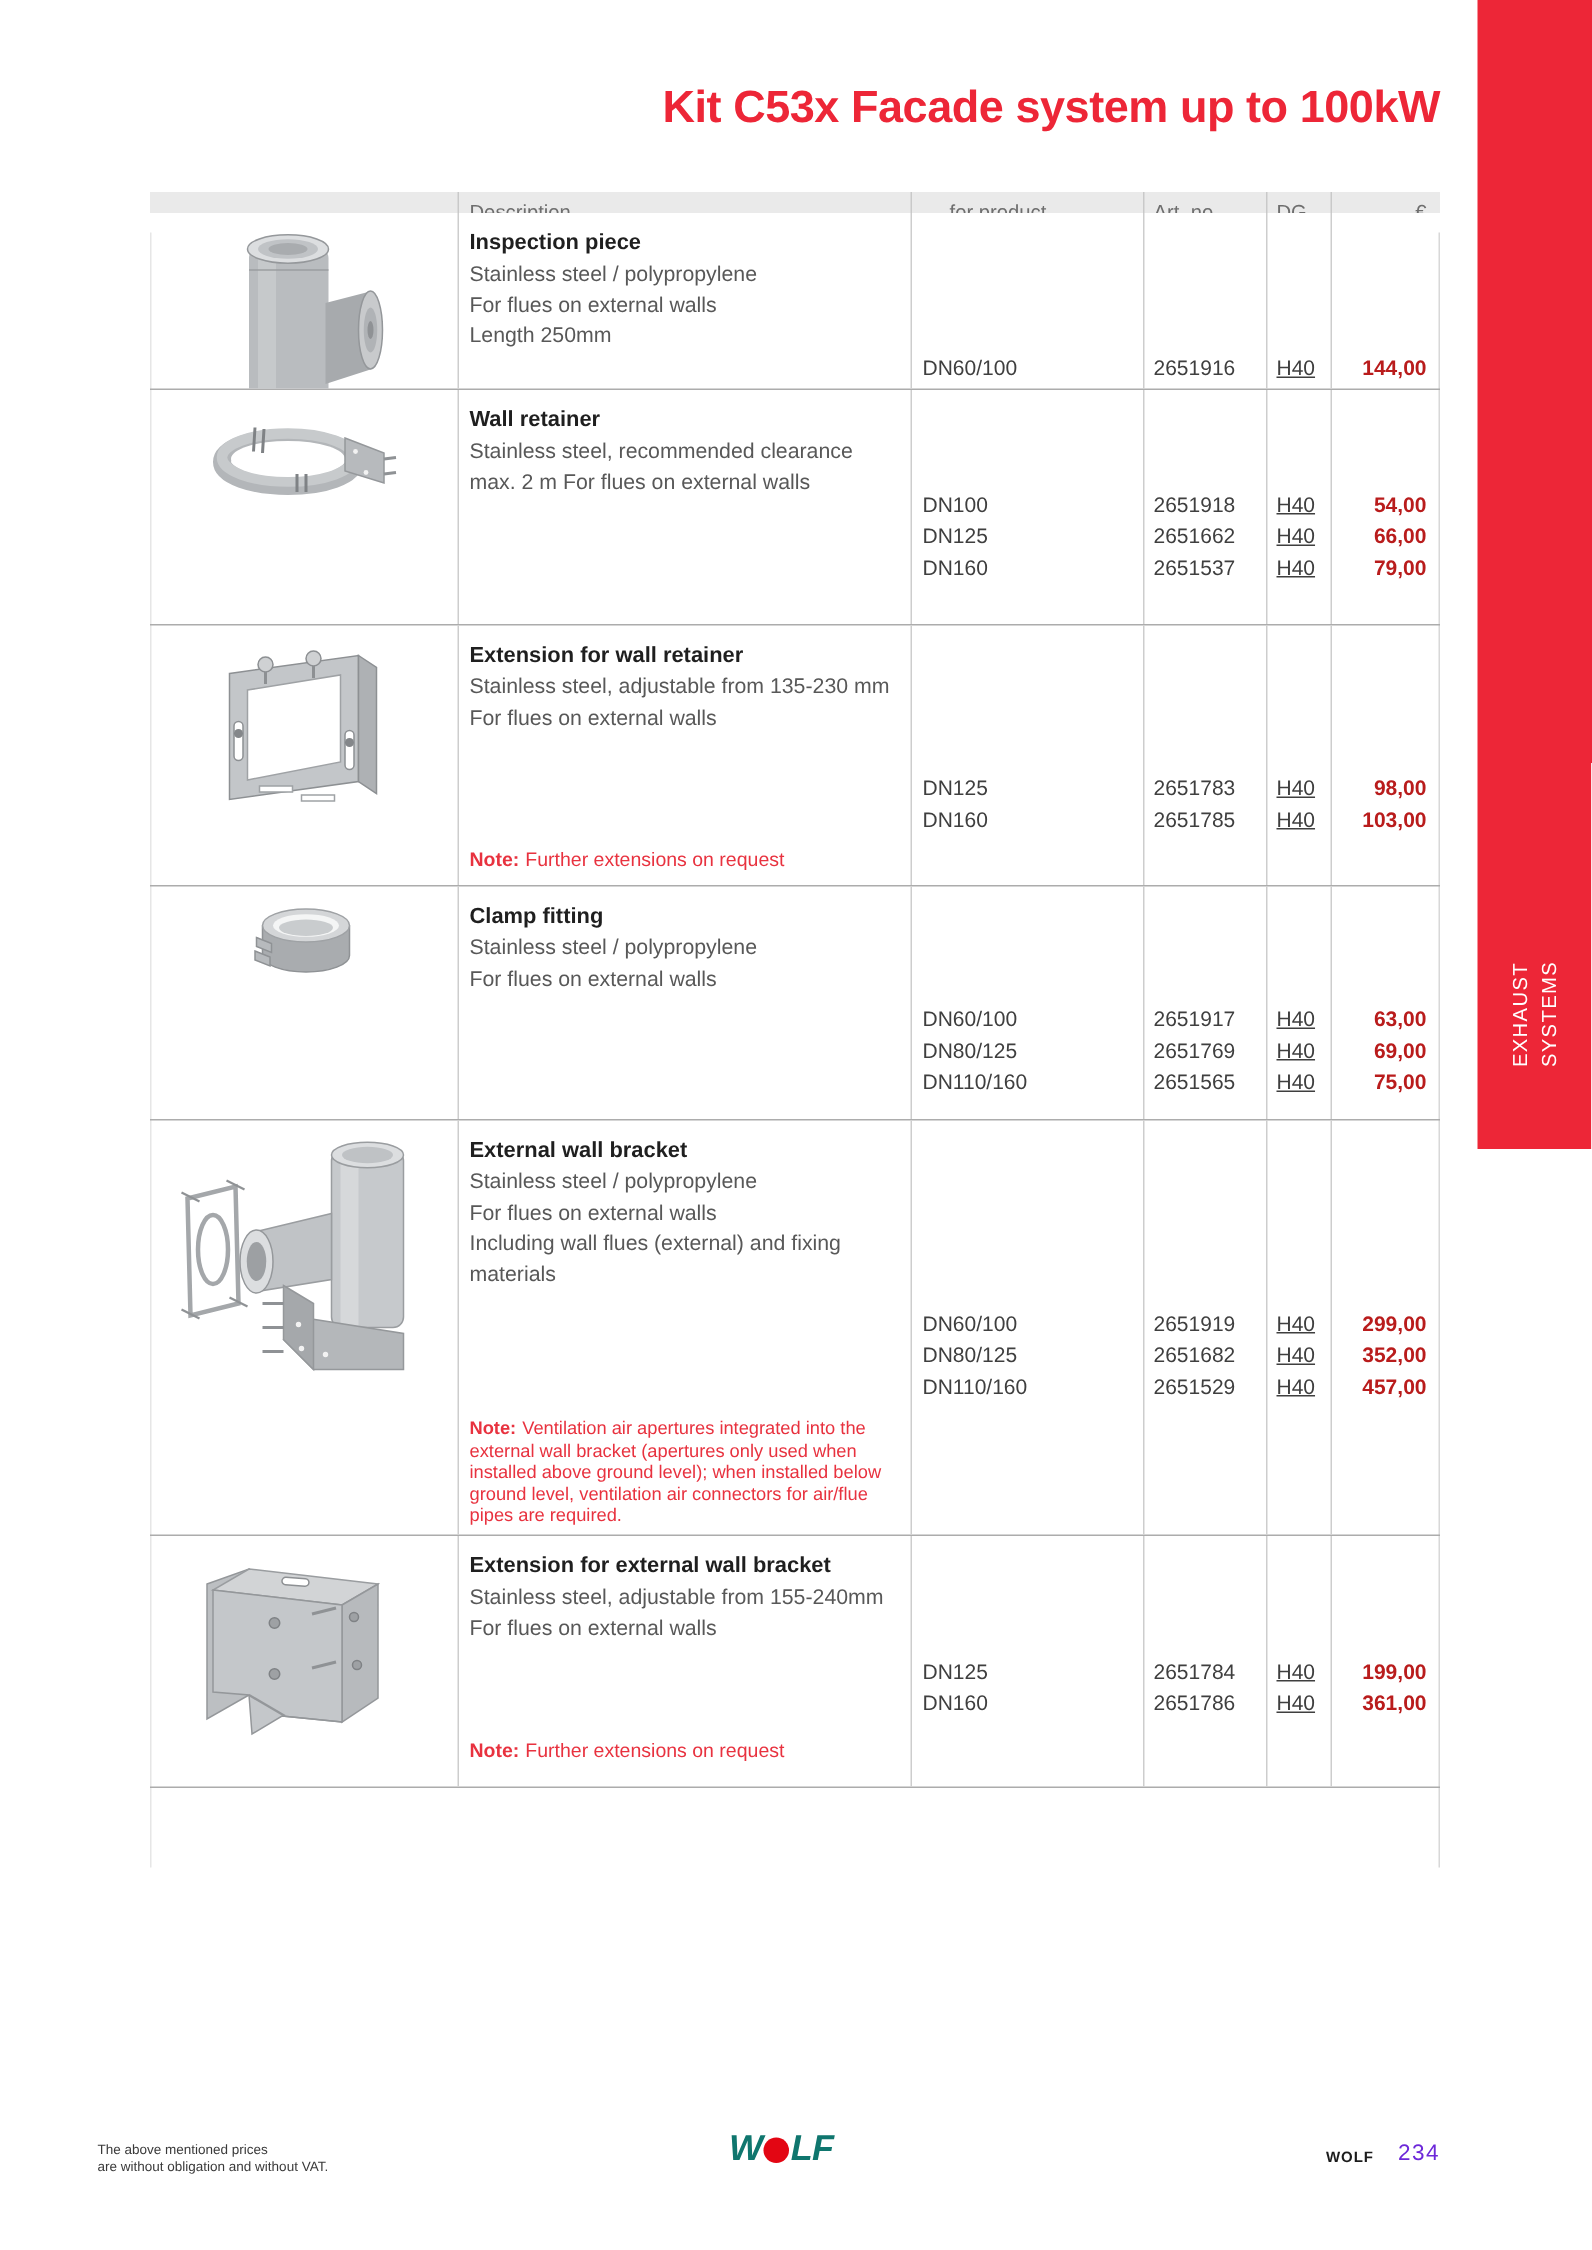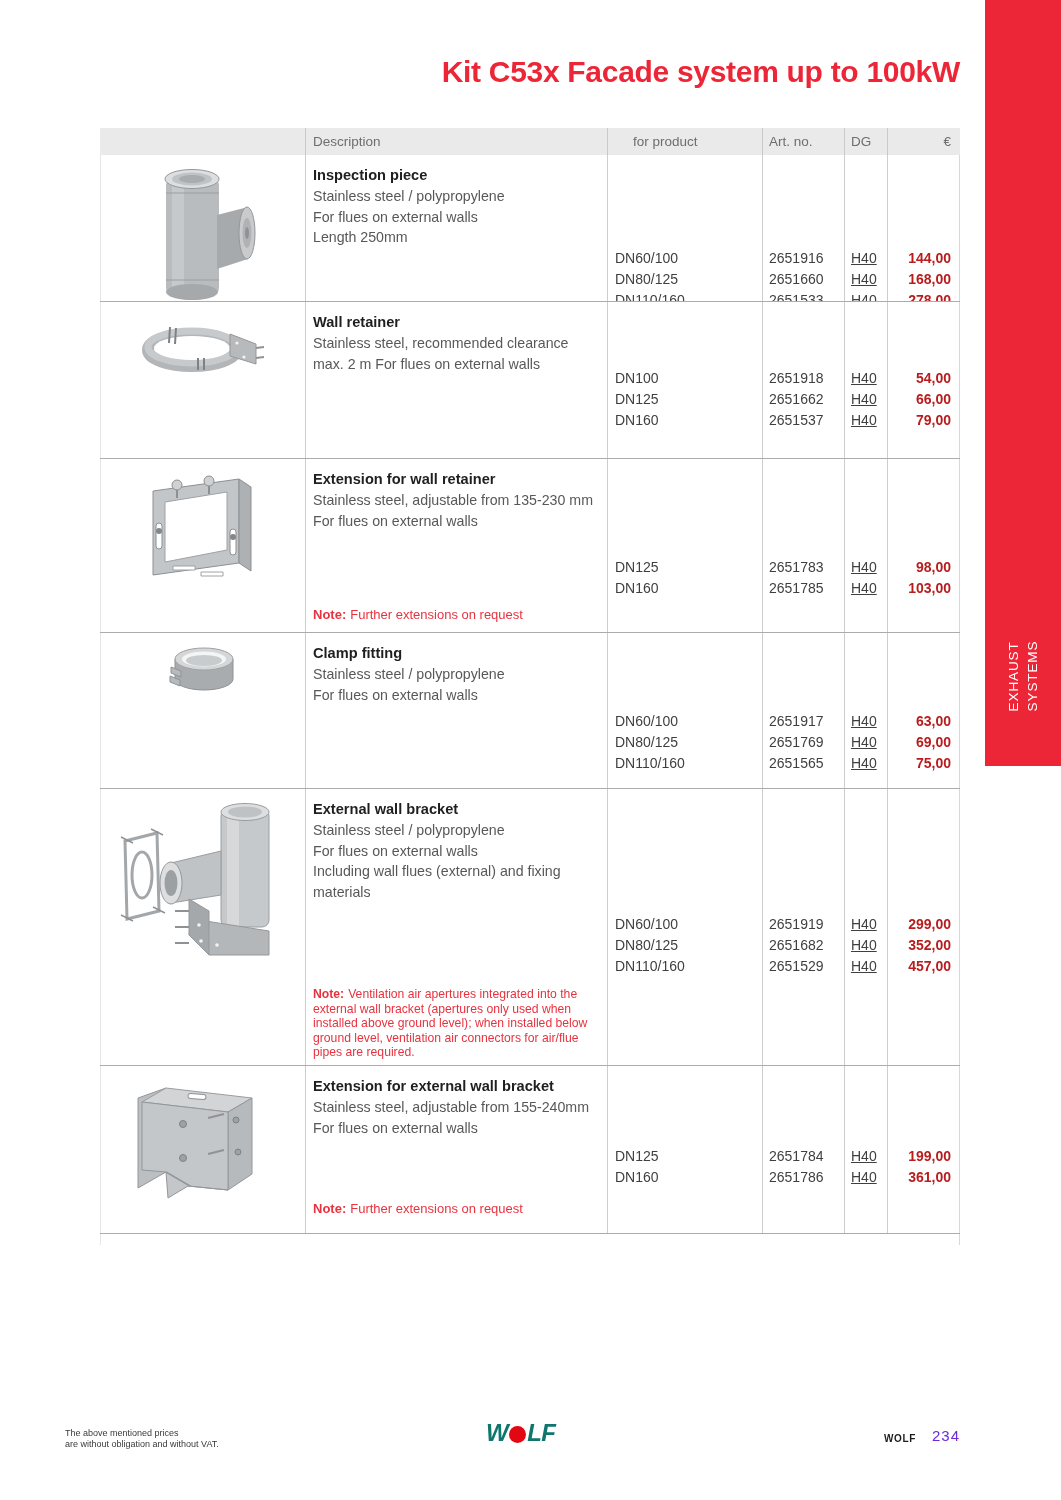--- a/index.html
+++ b/index.html
@@ -11,32 +11,32 @@
   .sidebar-label{position:absolute;top:676px;left:38px;transform:translate(-50%,-50%) rotate(-90deg);
         color:#ffffff;font-size:13.5px;font-weight:500;letter-spacing:0.9px;line-height:19px;
         white-space:nowrap;text-align:left;}
 
   
   .page-title{position:absolute;top:55px;right:101px;color:#ED2637;font-size:30px;font-weight:700;
         letter-spacing:-0.3px;white-space:nowrap;}
 
   
   .price-table{position:absolute;left:100px;top:128px;width:860px;}
-  .thead{display:grid;grid-template-columns:205px 302px 155px 82px 43px 73px;height:27px;background:#EAEAEA;}
+  .thead{display:grid;grid-template-columns:205px 302px 155px 82px 43px 73px;height:14px;background:#EAEAEA;}
   .hcell{box-sizing:border-box;font-size:13.5px;color:#6E6E6E;line-height:27px;overflow:hidden;}
   .hcell+.hcell{border-left:1px solid #C9C9C9;}
   .h-desc{padding-left:7px;}
   .h-for{padding-left:25px;}
   .h-art{padding-left:6px;}
   .h-dg{padding-left:6px;}
   .h-eur{text-align:right;padding-right:9px;}
 
   .row{position:relative;display:grid;grid-template-columns:205px 302px 155px 82px 43px 73px;
        border-bottom:1px solid #ACACAC;box-sizing:border-box;}
-  .r0{height:147px}.r1{height:157px}.r2{height:174px}.r3{height:156px}.r4{height:277px}.r5{height:168px}
+  .r0{height:118px}.r1{height:157px}.r2{height:174px}.r3{height:156px}.r4{height:277px}.r5{height:168px}
   .cell{box-sizing:border-box;position:relative;overflow:hidden;}
   .cell+.cell{border-left:1px solid #CDCDCD;}
 
   .c-img{display:flex;justify-content:center;align-items:flex-start;}
   .r0 .c-img{padding-top:10px}.r1 .c-img{padding-top:16px}.r2 .c-img{padding-top:12px}
   .r3 .c-img{padding-top:8px}.r4 .c-img{padding-top:10px}.r5 .c-img{padding-top:8px}
 
   .c-desc{padding:12px 8px 0 7px;}
   .p-name{font-size:14.6px;font-weight:700;color:#1F1F1F;margin-bottom:3px;}
   .p-line{font-size:14.2px;color:#585858;line-height:20.5px;}

